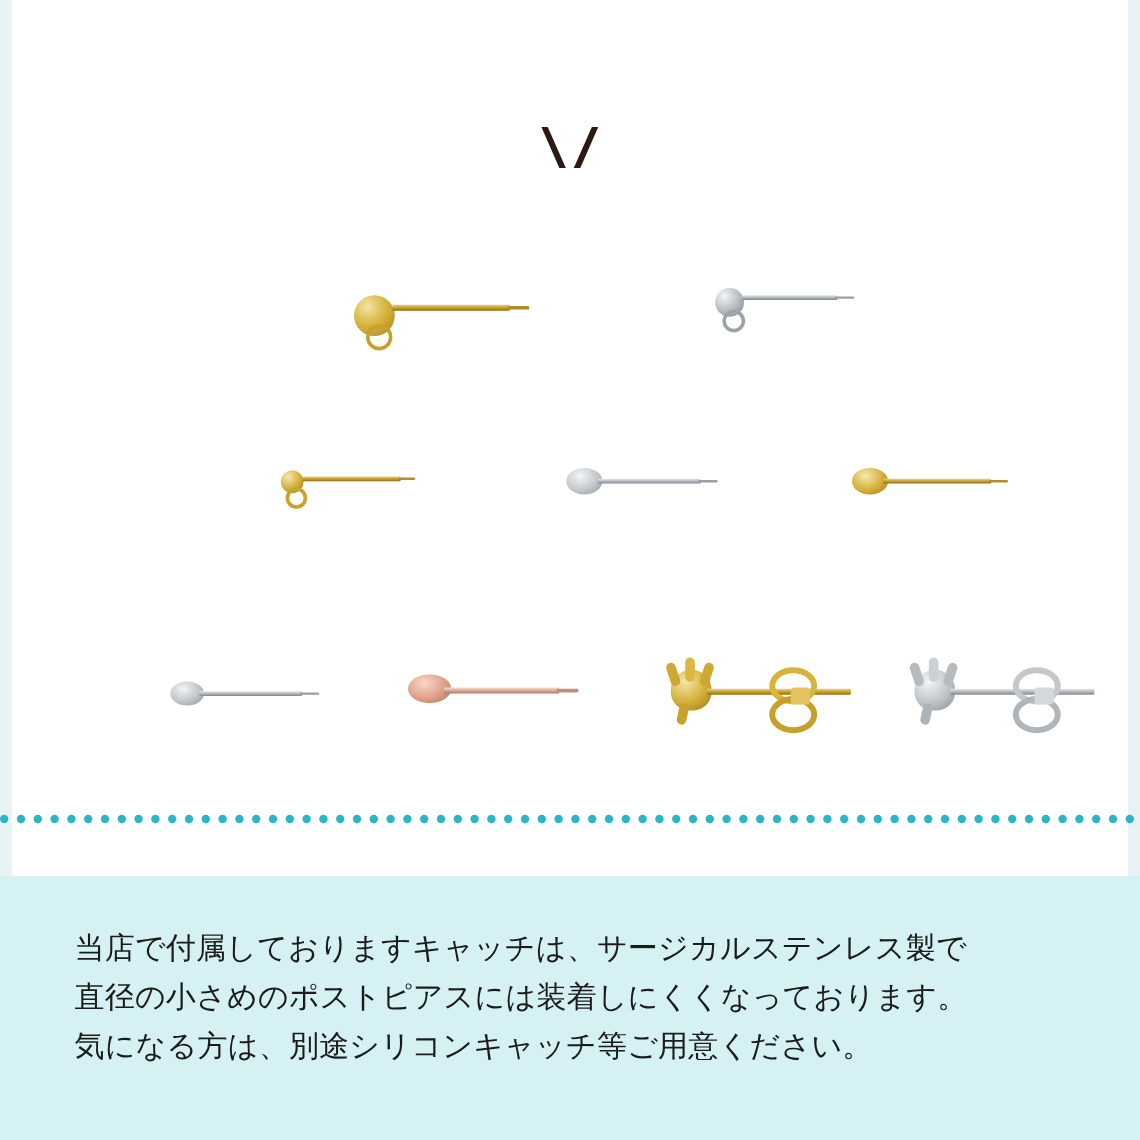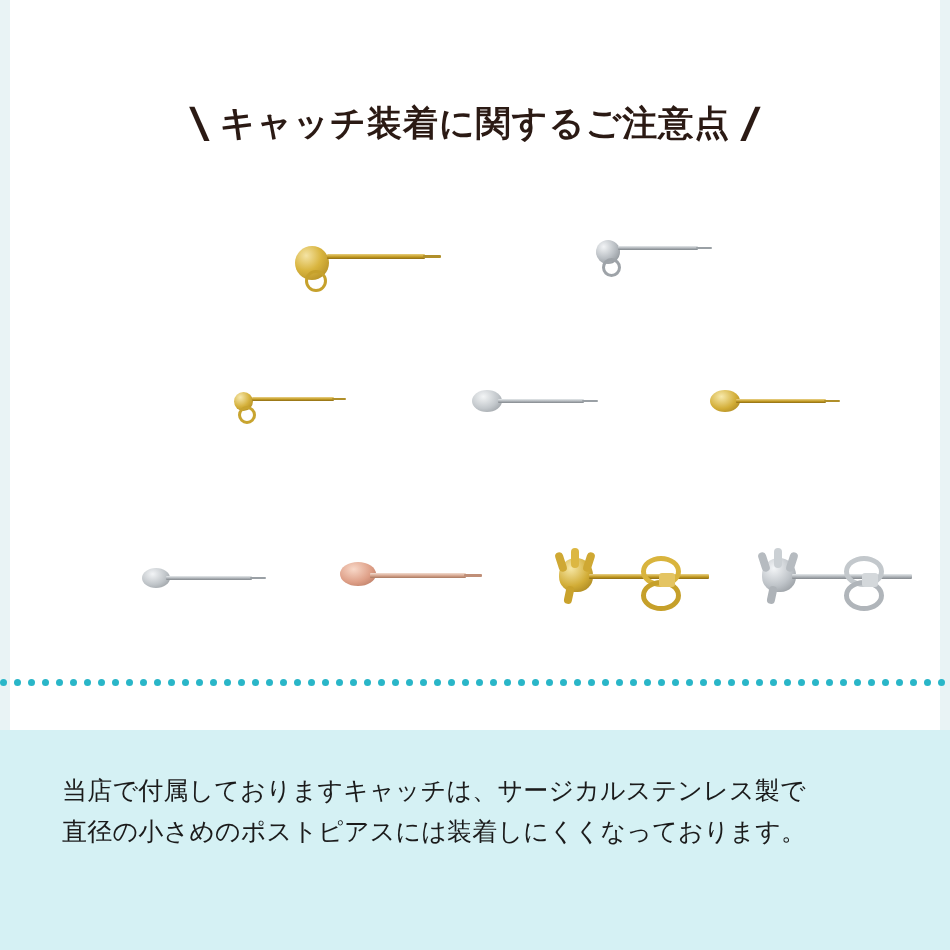--- a/index.html
+++ b/index.html
@@ -141,21 +141,20 @@
 </head>
 <body>
 
 <div class="page">
 
   <div class="edge-left"></div>
   <div class="edge-right"></div>
 
   <div class="title-wrap">
     <span class="title-slash left">\</span>
-    <span class="title-text">キャッチ装着に関するご注意点</span>
     <span class="title-slash right">/</span>
   </div>
 
   <div class="photo-area">
 
     <div class="item" style="left:275px; top:50px; width:160px; height:60px;">
       <div class="ball" style="left:10px; top:6px; width:34px; height:34px; background:radial-gradient(circle at 33% 28%, #f4e3a4 0%, #d9b53f 45%, #a8821c 100%);"></div>
       <div class="loop" style="left:20px; top:30px; width:16px; height:16px; border:3px solid #c6a12c;"></div>
       <div class="post" style="left:42px; top:14px; width:98px; height:5px; background:linear-gradient(180deg,#e8cf7e 0%, #c49c23 55%, #8d6c15 100%);"></div>
       <div class="post" style="left:138px; top:15px; width:18px; height:3px; background:#b08f2a;"></div>
@@ -299,15 +298,16 @@
       <span class="dot" style="background: rgb(41, 182, 200);"></span>
       <span class="dot" style="background: rgb(41, 182, 200);"></span>
       <span class="dot" style="background: rgb(41, 182, 200);"></span>
       <span class="dot" style="background: rgb(41, 182, 200);"></span>
       <span class="dot" style="background: rgb(41, 182, 200);"></span>
     </div>
 
   <div class="note-panel">
     <div class="note-line">当店で付属しておりますキャッチは、サージカルステンレス製で</div>
     <div class="note-line">直径の小さめのポストピアスには装着しにくくなっております。</div>
+    <div class="note-line">気になる方は、別途シリコンキャッチ等ご用意ください。</div>
   </div>
 
 </div>
 
 </body></html>

